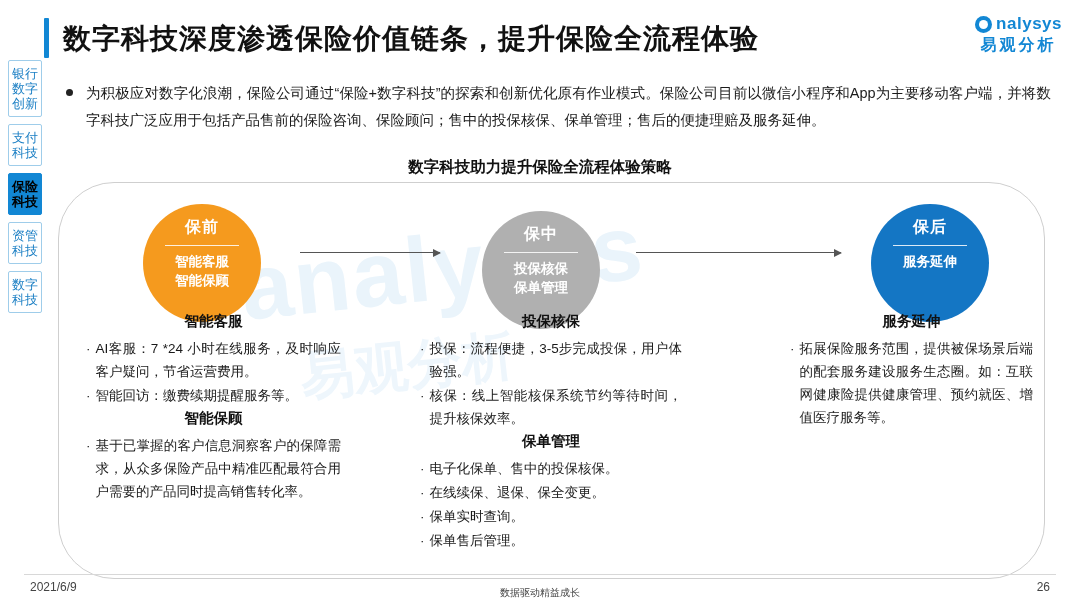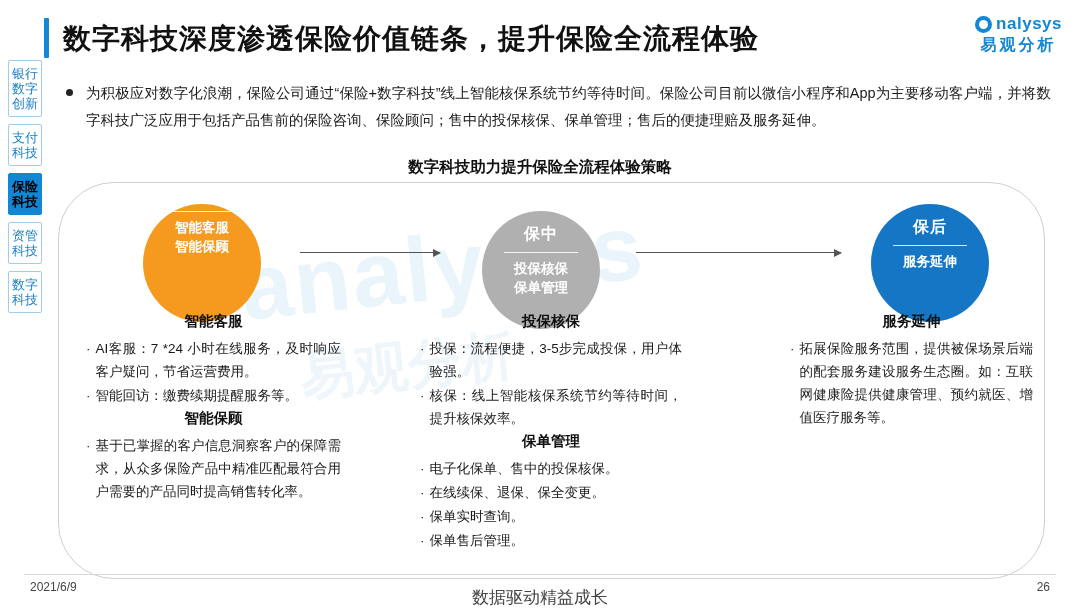--- a/index.html
+++ b/index.html
@@ -133,21 +133,21 @@
     text-align:center;font-size:14.5px;font-weight:bold;color:#111;margin-bottom:6px;
   }
   .col-h.inline{margin-top:2px;}
   .bullet{
     display:flex;font-size:13.5px;line-height:23px;color:#1a1a1a;margin-bottom:1px;
   }
   .bullet .bd{margin-right:5px;flex:none;}
   .bullet .bt{text-align:justify;}
   
   .footer-date{position:absolute;left:30px;top:580px;font-size:12px;color:#444;z-index:3;}
-  .footer-center{position:absolute;left:0;top:586px;width:1080px;text-align:center;font-size:17px;color:#444;z-index:3;}
+  .footer-center{position:absolute;left:0;top:586px;width:1080px;text-align:center;font-size:10px;color:#444;z-index:3;}
   .footer-page{position:absolute;right:30px;top:580px;font-size:12px;color:#444;z-index:3;}
   .footer-line{position:absolute;left:24px;top:574px;width:1032px;height:1px;background:#d8d8d8;z-index:2;}
 </style>
 </head>
 <body>
 
 <div class="watermark">analysys</div>
 <div class="watermark2">易观分析</div>
 
 <div class="title-bar">
@@ -166,31 +166,32 @@
 <div class="side-nav">
   <div class="nav-item">银行数字创新</div>
   <div class="nav-item">支付科技</div>
   <div class="nav-item active">保险科技</div>
   <div class="nav-item">资管科技</div>
   <div class="nav-item">数字科技</div>
 </div>
 
 <div class="intro">
   <span class="dot"></span>
-  <p>为积极应对数字化浪潮，保险公司通过“保险+数字科技”线上智能核保系统节约等待时间。保险公司目前以微信小程序和App为主要移动客户端，并将数字科技广泛应用于包括产品售前的保险咨询、保险顾问；售中的投保核保、保单管理；售后的便捷理赔及服务延伸。</p>
+  <p>为积极应对数字化浪潮，保险公司通过“保险+数字科技”的探索和创新优化原有作业模式。保险公司目前以微信小程序和App为主要移动客户端，并将数字科技广泛应用于包括产品售前的保险咨询、保险顾问；售中的投保核保、保单管理；售后的便捷理赔及服务延伸。</p>
 </div>
 
 <div class="sub-title">数字科技助力提升保险全流程体验策略</div>
 
 <div class="frame"></div>
 
 <div class="arrow" id="arrow-1"></div>
 <div class="arrow" id="arrow-2"></div>
 
 <div class="circle" id="circle-before">
+  <div class="c-head">保前</div>
   <div class="c-line"></div>
   <div class="c-body">智能客服</div>
   <div class="c-body">智能保顾</div>
 </div>
 <div class="circle" id="circle-during">
   <div class="c-head">保中</div>
   <div class="c-line"></div>
   <div class="c-body">投保核保</div>
   <div class="c-body">保单管理</div>
 </div>

